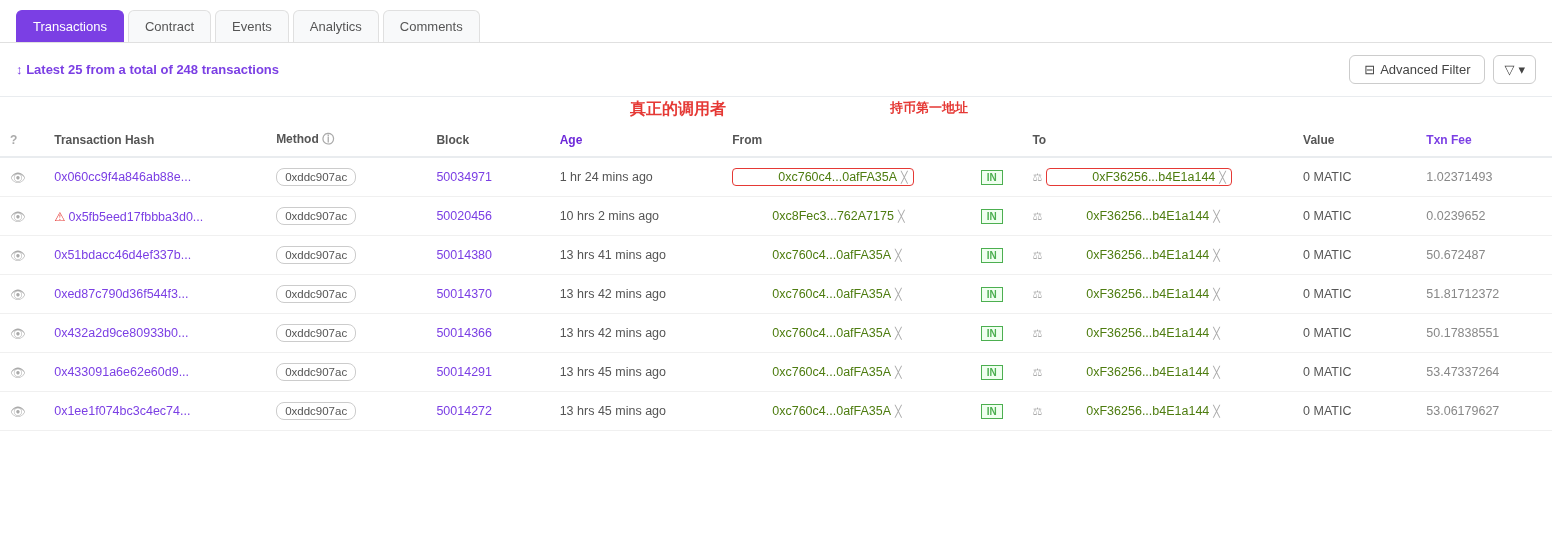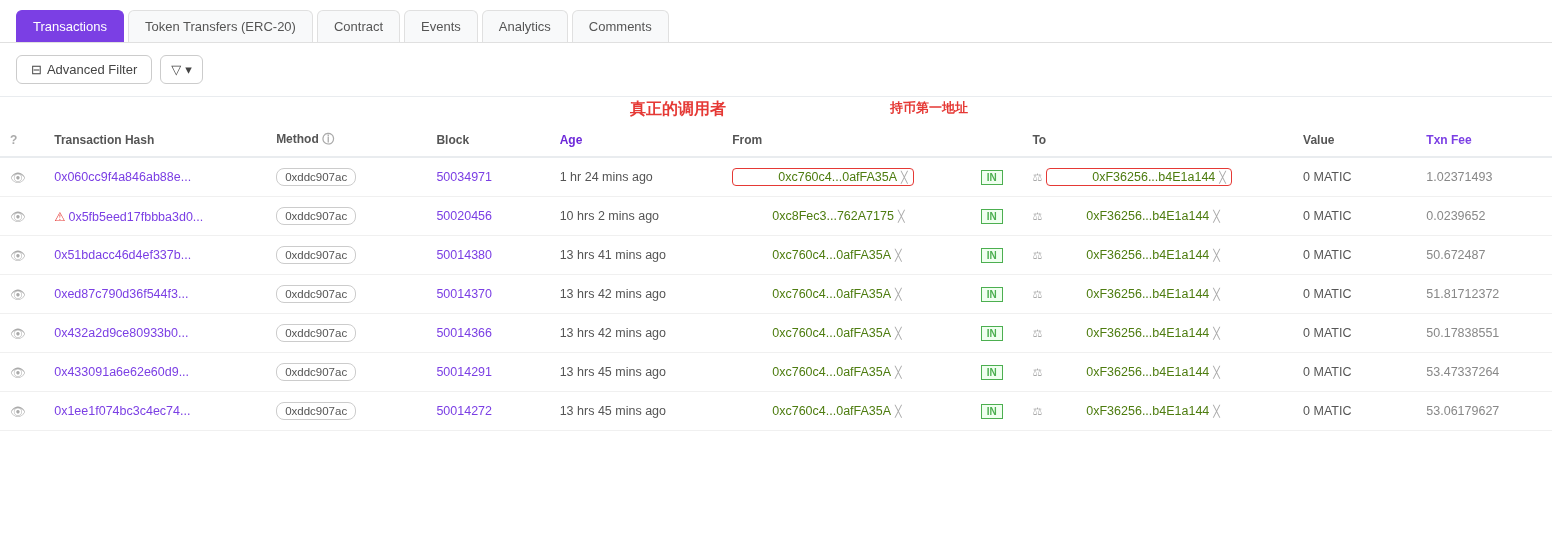--- a/index.html
+++ b/index.html
@@ -84,28 +84,31 @@
     .col-inout { width: 40px; }
     .col-to { width: 200px; }
     .col-value { width: 100px; }
     .col-fee { width: 110px; }
   </style>
 </head>
 <body>
 
 <div class="tabs">
   <div class="tab active">Transactions</div>
-  <div class="tab">Token Transfers (ERC-20)</div>
   <div class="tab">Contract</div>
   <div class="tab">Events</div>
   <div class="tab">Analytics</div>
   <div class="tab">Comments</div>
 </div>
 
 <div class="toolbar">
+  <div class="toolbar-left">
+    <span>↕</span>
+    <span> Latest </span><span>25</span><span> from a total of </span><span style="color:#7b3fe4;font-weight:600;">248</span><span> transactions</span>
+  </div>
   <div class="toolbar-right">
     <button class="btn-filter">
       <span>⊟</span>
       <span>Advanced Filter</span>
     </button>
     <button class="btn-sort">
       <span>▽</span>
       <span>▾</span>
     </button>
   </div>

